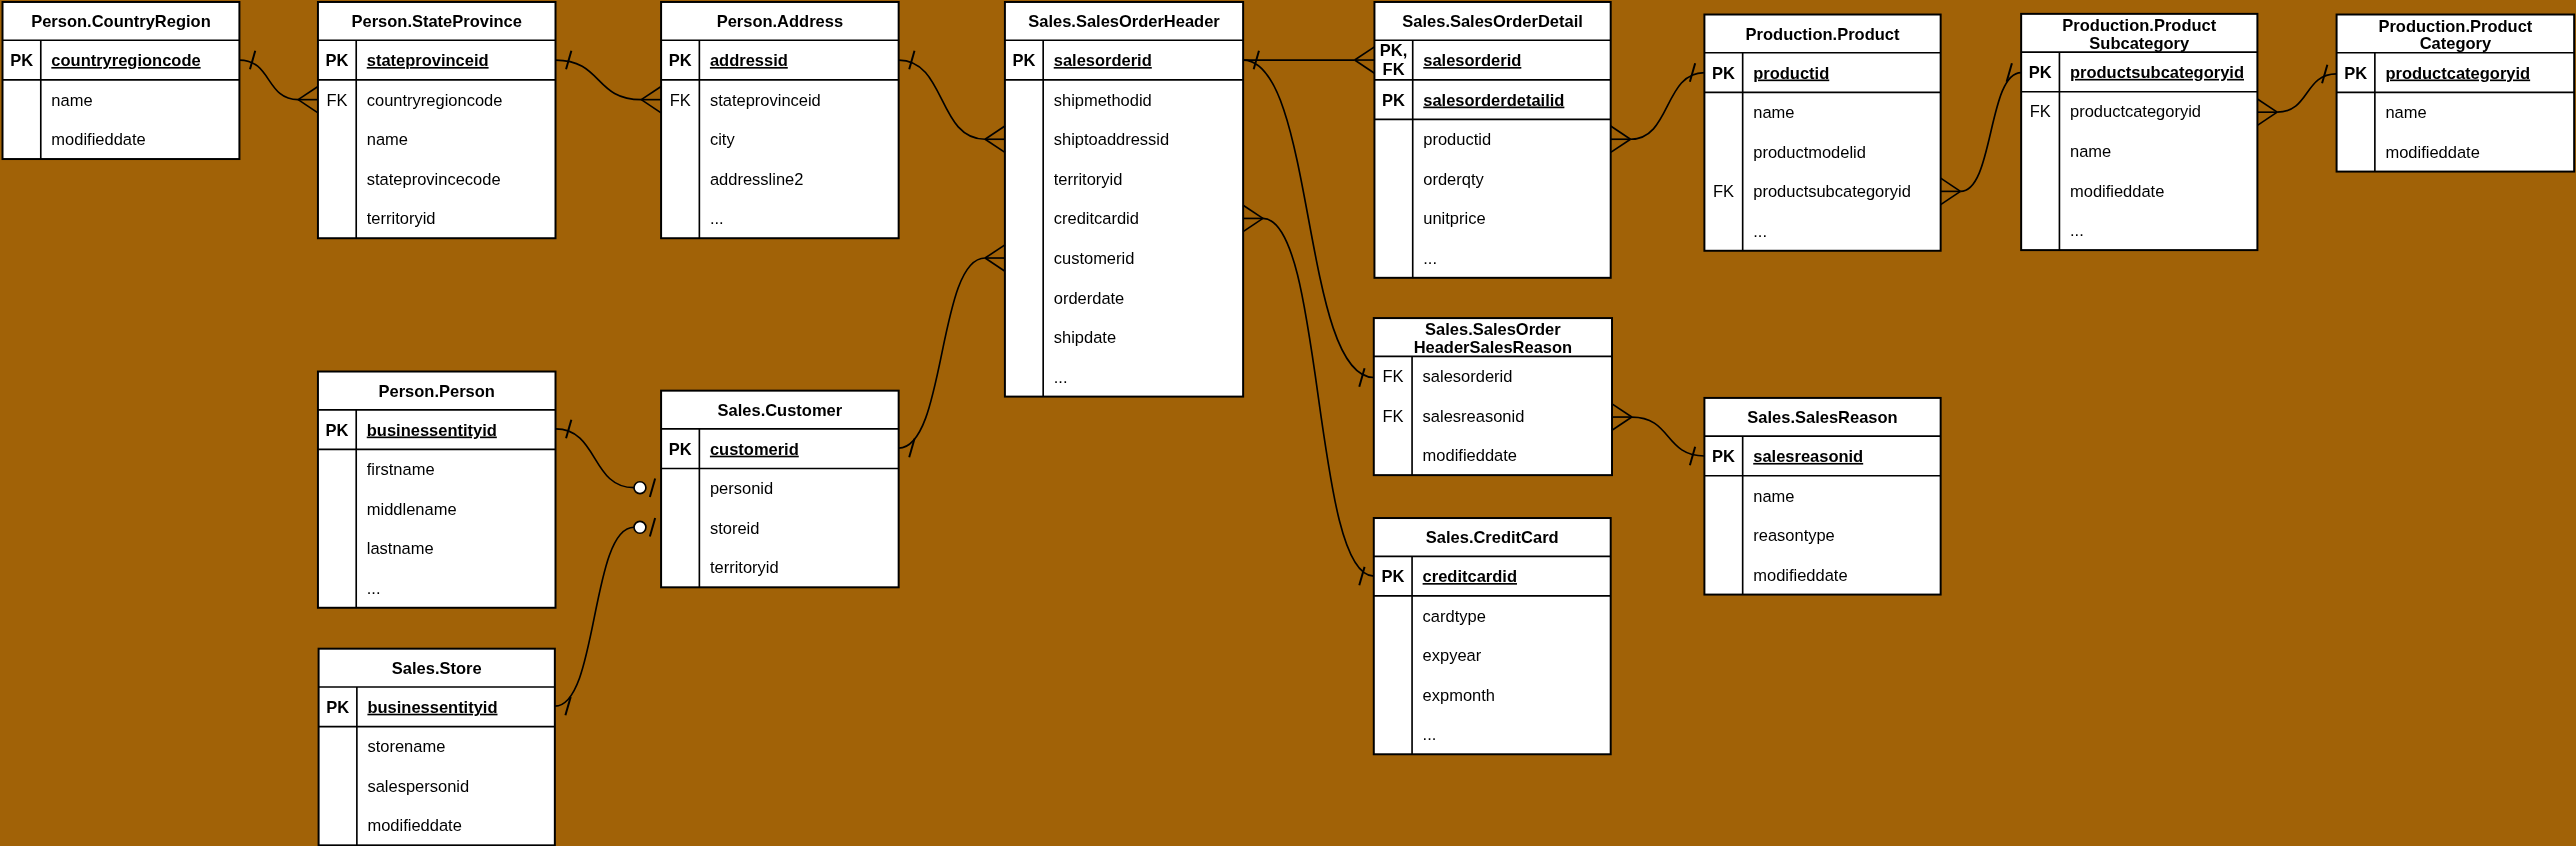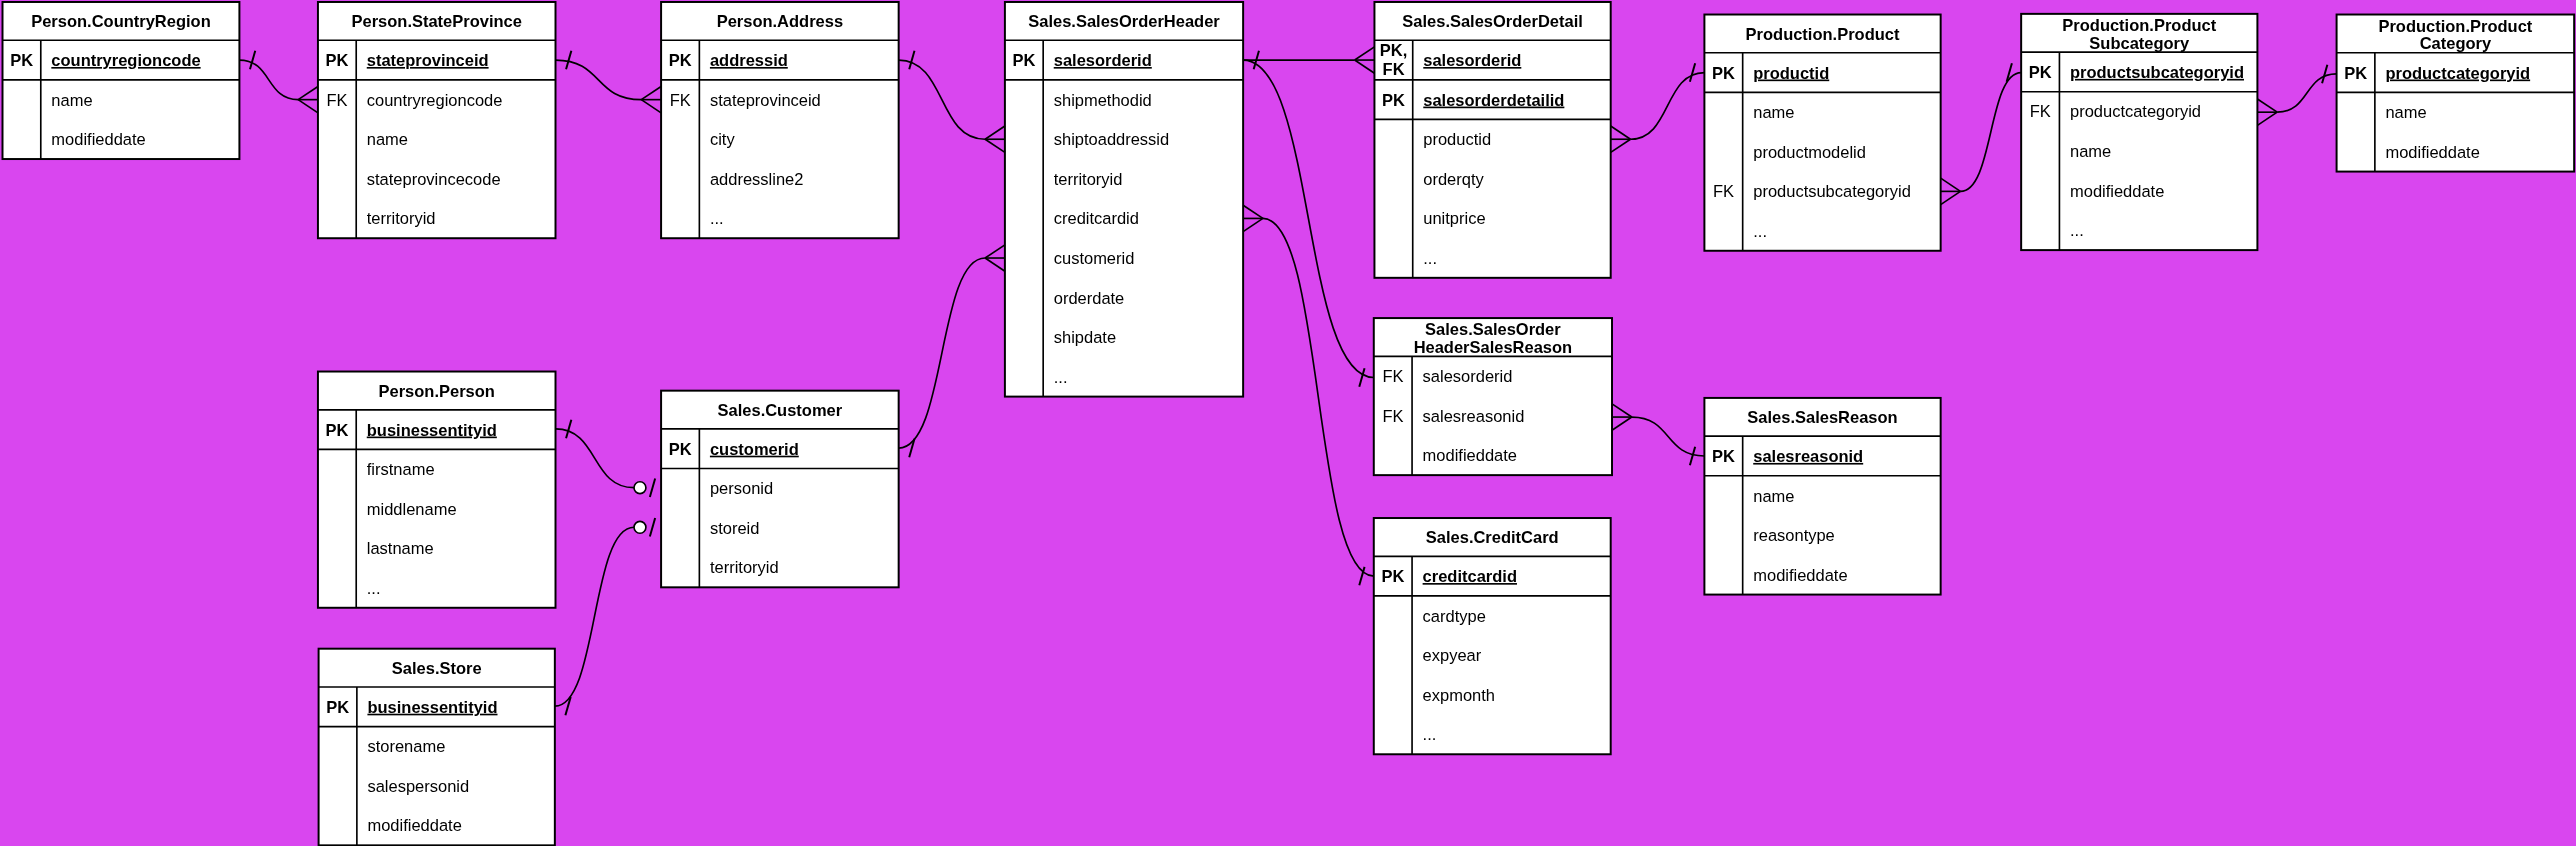--- a/index.html
+++ b/index.html
@@ -1,16 +1,16 @@
 <!DOCTYPE html>
 <html style="font-size:10.6px"><head>
 <meta charset="utf-8">
 <style>
   html,body{margin:0;padding:0;background:#ffffff;}
-  .stage{width:2576px;height:846px;background:#d946ef;position:relative;overflow:hidden;}
+  .stage{width:2576px;height:846px;background:#a16207;position:relative;overflow:hidden;}
   svg{display:block;}
   text{font-family:"Liberation Sans","DejaVu Sans",sans-serif;fill:#000000;}
   .t-title{font-weight:bold;}
   .t-keyname{font-weight:bold;text-decoration:underline;}
   .t-keylbl{font-weight:bold;}
   .t-bodylbl,.t-bodyname{font-weight:normal;}
 </style>
 </head>
 <body>
 

